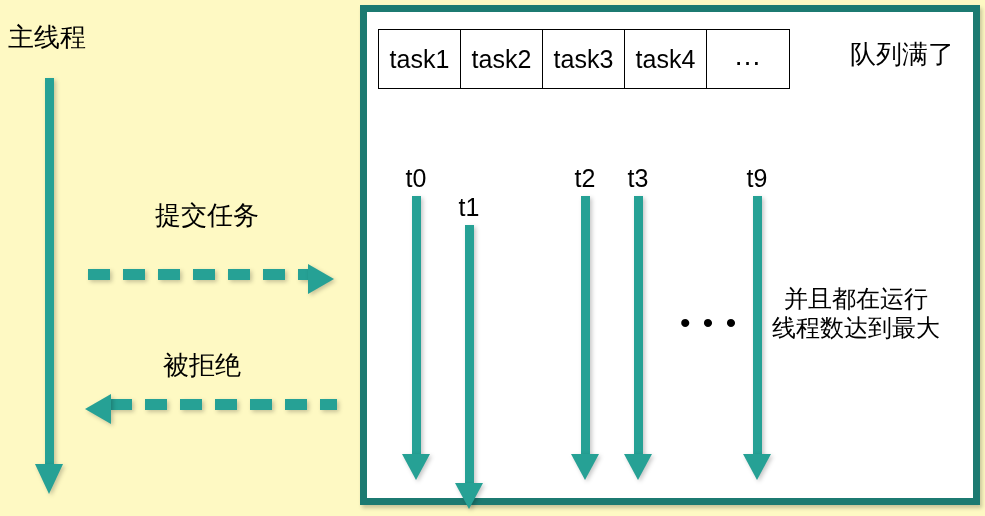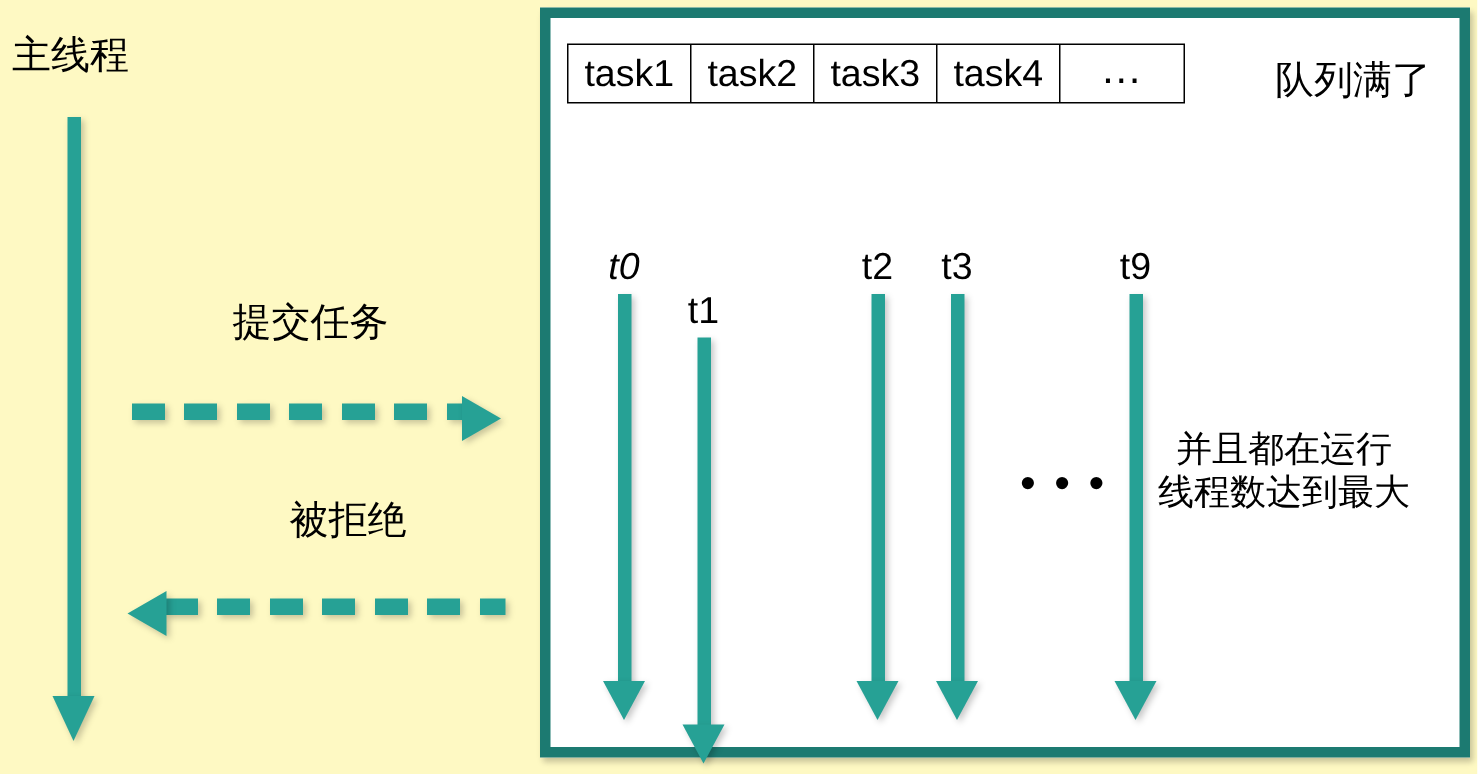--- a/index.html
+++ b/index.html
@@ -68,21 +68,21 @@
   }
 
   
   #task-queue {
     left: 378px;
     top: 29px;
     display: flex;
     border: 1px solid #000000;
     background: #ffffff;
     box-sizing: border-box;
-    height: 40px;
+    height: 60px;
   }
   #task-queue .qcell {
     border-right: 1px solid #000000;
     box-sizing: border-box;
     display: flex;
     align-items: center;
     justify-content: center;
     font-size: 25px;
     color: #000000;
     font-family: "Liberation Sans", "DejaVu Sans", sans-serif;
@@ -165,21 +165,21 @@
     border-top: 15px solid transparent;
     border-bottom: 15px solid transparent;
     border-right: 26px solid #26A195;
     filter: drop-shadow(2px 2px 2px rgba(0,0,0,0.22));
   }
 
   #submit-label { left: 155px; top: 200px; }
   #submit-arrow-line { left: 88px; top: 269px; width: 222px; }
   #submit-arrow-head { left: 308px; top: 264px; }
 
-  #reject-label { left: 163px; top: 332px; margin-left: 30px; }
+  #reject-label { left: 163px; top: 350px; }
   #reject-arrow-line { left: 110px; top: 399px; width: 227px; }
   #reject-arrow-head { left: 85px; top: 394px; }
 
   
   #queue-full-label { left: 810px; top: 39px; margin-left: 40px; }
   #threads-max-label { left: 772px; top: 285px; }
   #mid-ellipsis { left: 680px; top: 308px; }
 </style>
 </head>
 <body>
@@ -204,21 +204,21 @@
   <div class="abs" id="task-queue">
     <div class="qcell">task1</div>
     <div class="qcell">task2</div>
     <div class="qcell">task3</div>
     <div class="qcell">task4</div>
     <div class="qcell ellipsis">…</div>
   </div>
 
   <div class="abs label-cn" id="queue-full-label">队列满了</div>
 
-  <div class="abs thread-col" style="left:416px; top:166px;font-style:italic;">
+  <div class="abs thread-col" style="left:416px; top:166px;">
     <div class="thread-name label-thread">t0</div>
     <div class="vline-wrap">
       <div class="vline"></div>
       <div class="vhead"></div>
     </div>
   </div>
 
   <div class="abs thread-col" style="left:469px; top:166px;margin-top:29px;">
     <div class="thread-name label-thread">t1</div>
     <div class="vline-wrap">

